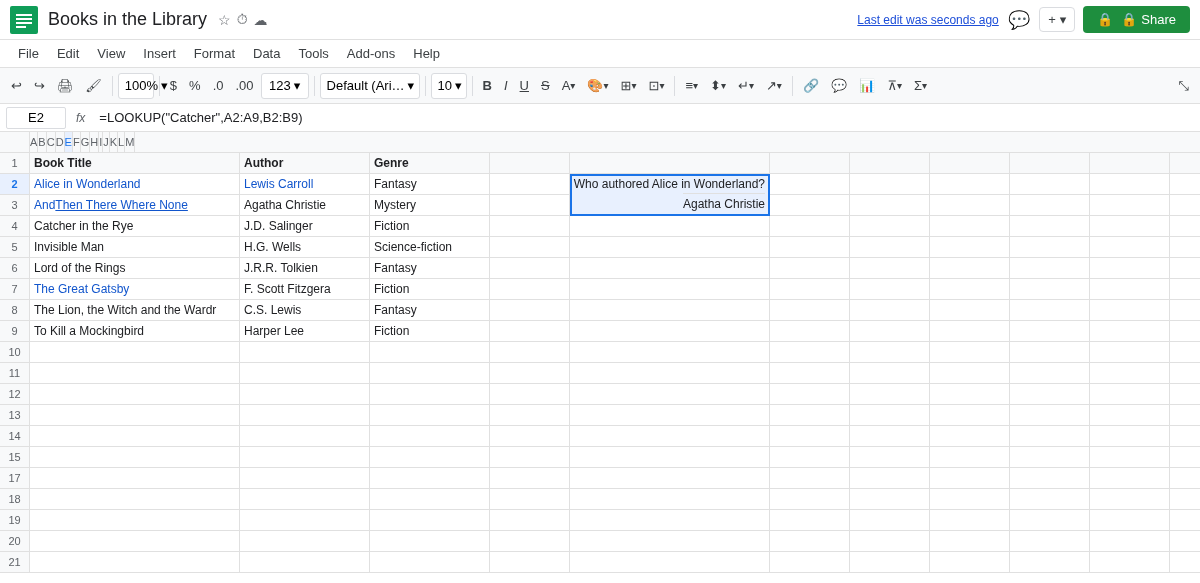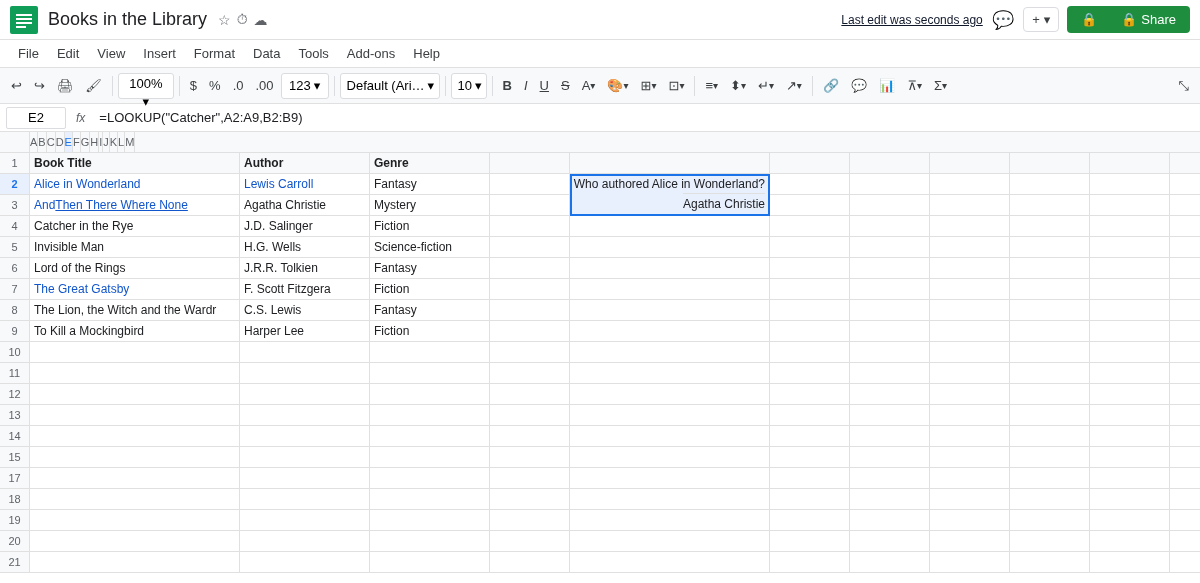--- a/index.html
+++ b/index.html
@@ -6,21 +6,21 @@
     body { font-family: Arial, sans-serif; font-size: 13px; background: #fff; overflow: hidden; width: 1200px; height: 583px; }
 
     
     #top-bar {
       display: flex; align-items: center; height: 40px; padding: 0 10px;
       background: #fff; border-bottom: 1px solid #e0e0e0;
     }
     #app-icon { width: 28px; height: 28px; margin-right: 10px; }
     #doc-title { font-size: 18px; color: #202124; margin-right: 8px; }
     .title-icon { color: #5f6368; margin: 0 3px; cursor: pointer; font-size: 14px; }
-    #last-edit { font-size: 12px; color: #0f172a; margin-left: auto; margin-right: 10px; text-decoration: underline; cursor: pointer; }
+    #last-edit { font-size: 12px; color: #1d4ed8; margin-left: auto; margin-right: 10px; text-decoration: underline; cursor: pointer; }
     #top-right-actions { display: flex; align-items: center; gap: 8px; }
     #comment-btn { background: none; border: none; cursor: pointer; color: #5f6368; font-size: 18px; }
     #add-btn { background: none; border: 1px solid #dadce0; border-radius: 4px; cursor: pointer; padding: 4px 8px; display: flex; align-items: center; gap: 4px; font-size: 13px; color: #3c4043; }
     #share-btn { background: #1e8e3e; color: #fff; border: none; border-radius: 4px; padding: 6px 14px; cursor: pointer; font-size: 13px; display: flex; align-items: center; gap: 6px; }
 
     
     #menu-bar {
       display: flex; align-items: center; height: 28px; padding: 0 10px;
       background: #fff; border-bottom: 1px solid #e0e0e0; gap: 2px;
     }
@@ -35,21 +35,21 @@
       display: flex; align-items: center; justify-content: center;
       padding: 3px 5px; cursor: pointer; border: none; background: none;
       border-radius: 3px; color: #3c4043; font-size: 13px; height: 28px;
     }
     .toolbar-sep { width: 1px; height: 20px; background: #dadce0; margin: 0 3px; }
     .toolbar-dropdown {
       display: flex; align-items: center; border: 1px solid #dadce0;
       border-radius: 3px; padding: 2px 6px; cursor: pointer; font-size: 13px;
       background: #fff; height: 26px; gap: 3px; white-space: nowrap;
     }
-    .toolbar-zoom { width: 56px; flex-direction: column; }
+    .toolbar-zoom { width: 36px; }
     .toolbar-font-size { width: 36px; }
     .toolbar-font-name { width: 100px; }
     .bold-btn { font-weight: bold; }
     .italic-btn { font-style: italic; }
     .underline-btn { text-decoration: underline; }
     .strikethrough-btn { text-decoration: line-through; }
     #expand-btn { margin-left: auto; }
 
     
     #formula-bar {
@@ -127,21 +127,21 @@
   <span class="title-icon">☁</span>
   <span id="last-edit">Last edit was seconds ago</span>
   <div id="top-right-actions">
     <button id="comment-btn">💬</button>
     <button id="add-btn">
       <span>+</span>
       <span>▾</span>
     </button>
     <button id="share-btn">
       <span>🔒</span>
-      <span style="margin-left:18px;">🔒 Share</span>
+      <span style="margin-left:2px;">🔒 Share</span>
     </button>
   </div>
 </div>
 
 <div id="menu-bar">
   <span class="menu-item">File</span>
   <span class="menu-item">Edit</span>
   <span class="menu-item">View</span>
   <span class="menu-item">Insert</span>
   <span class="menu-item">Format</span>

